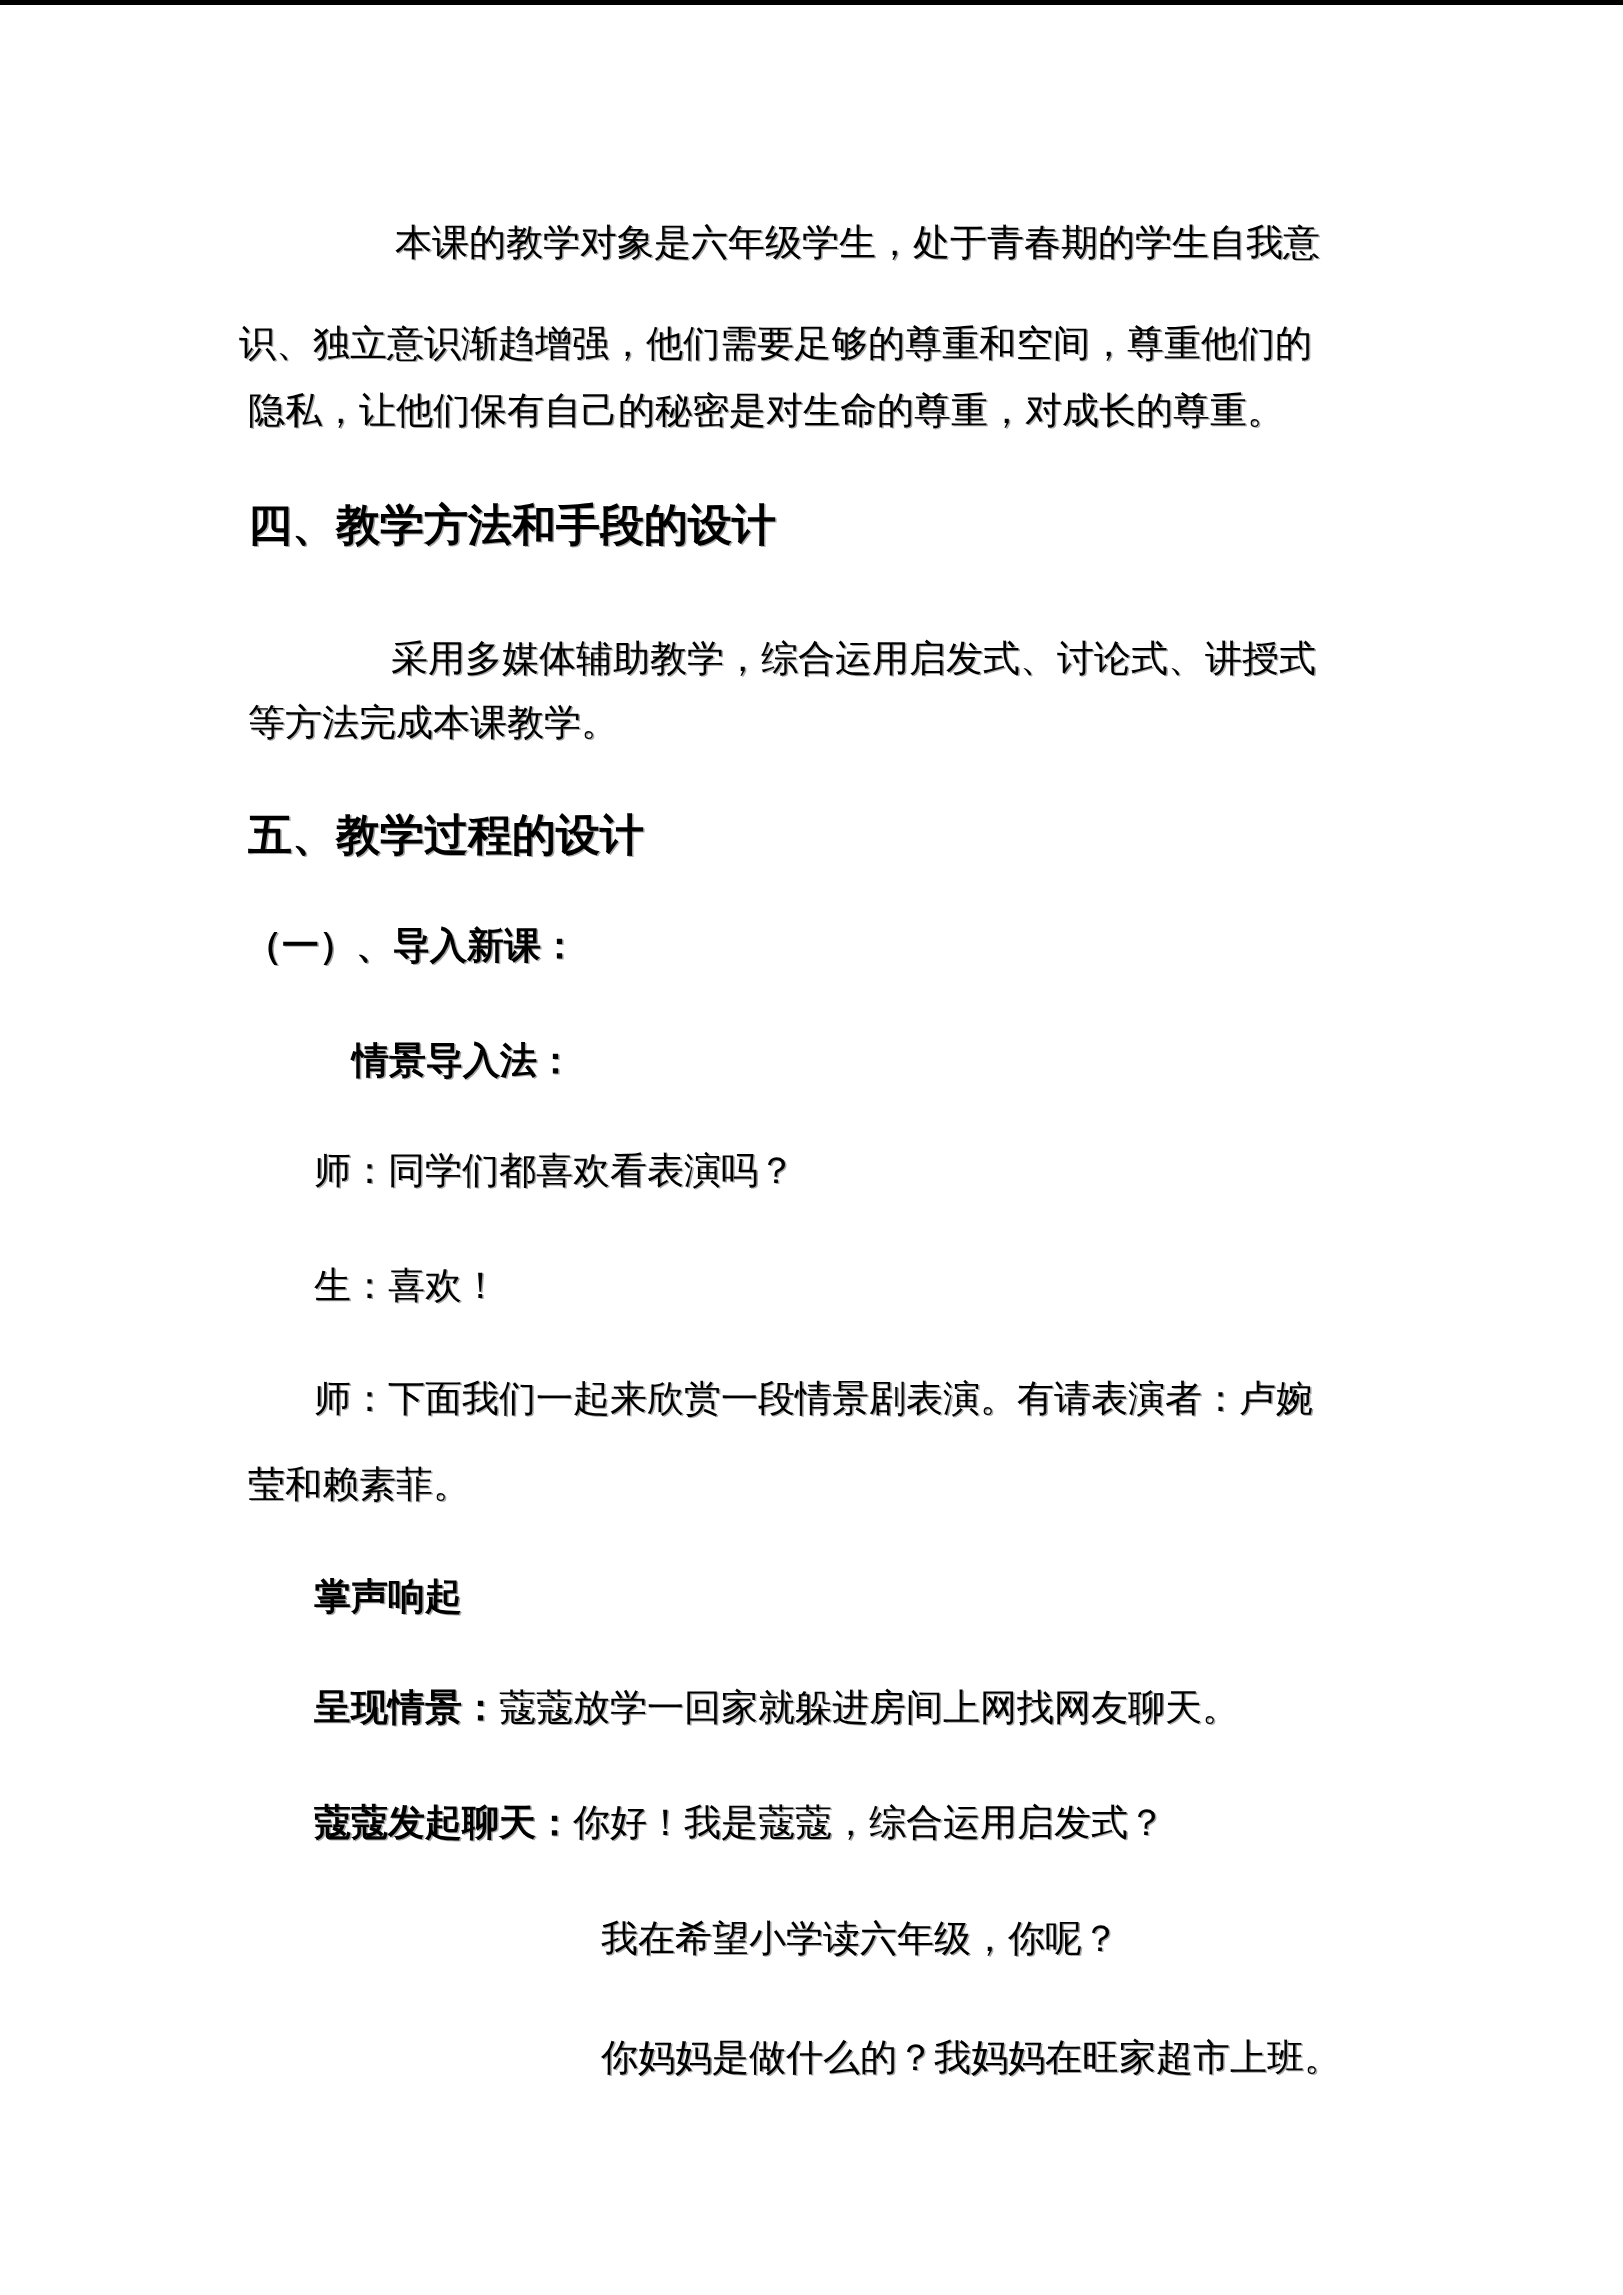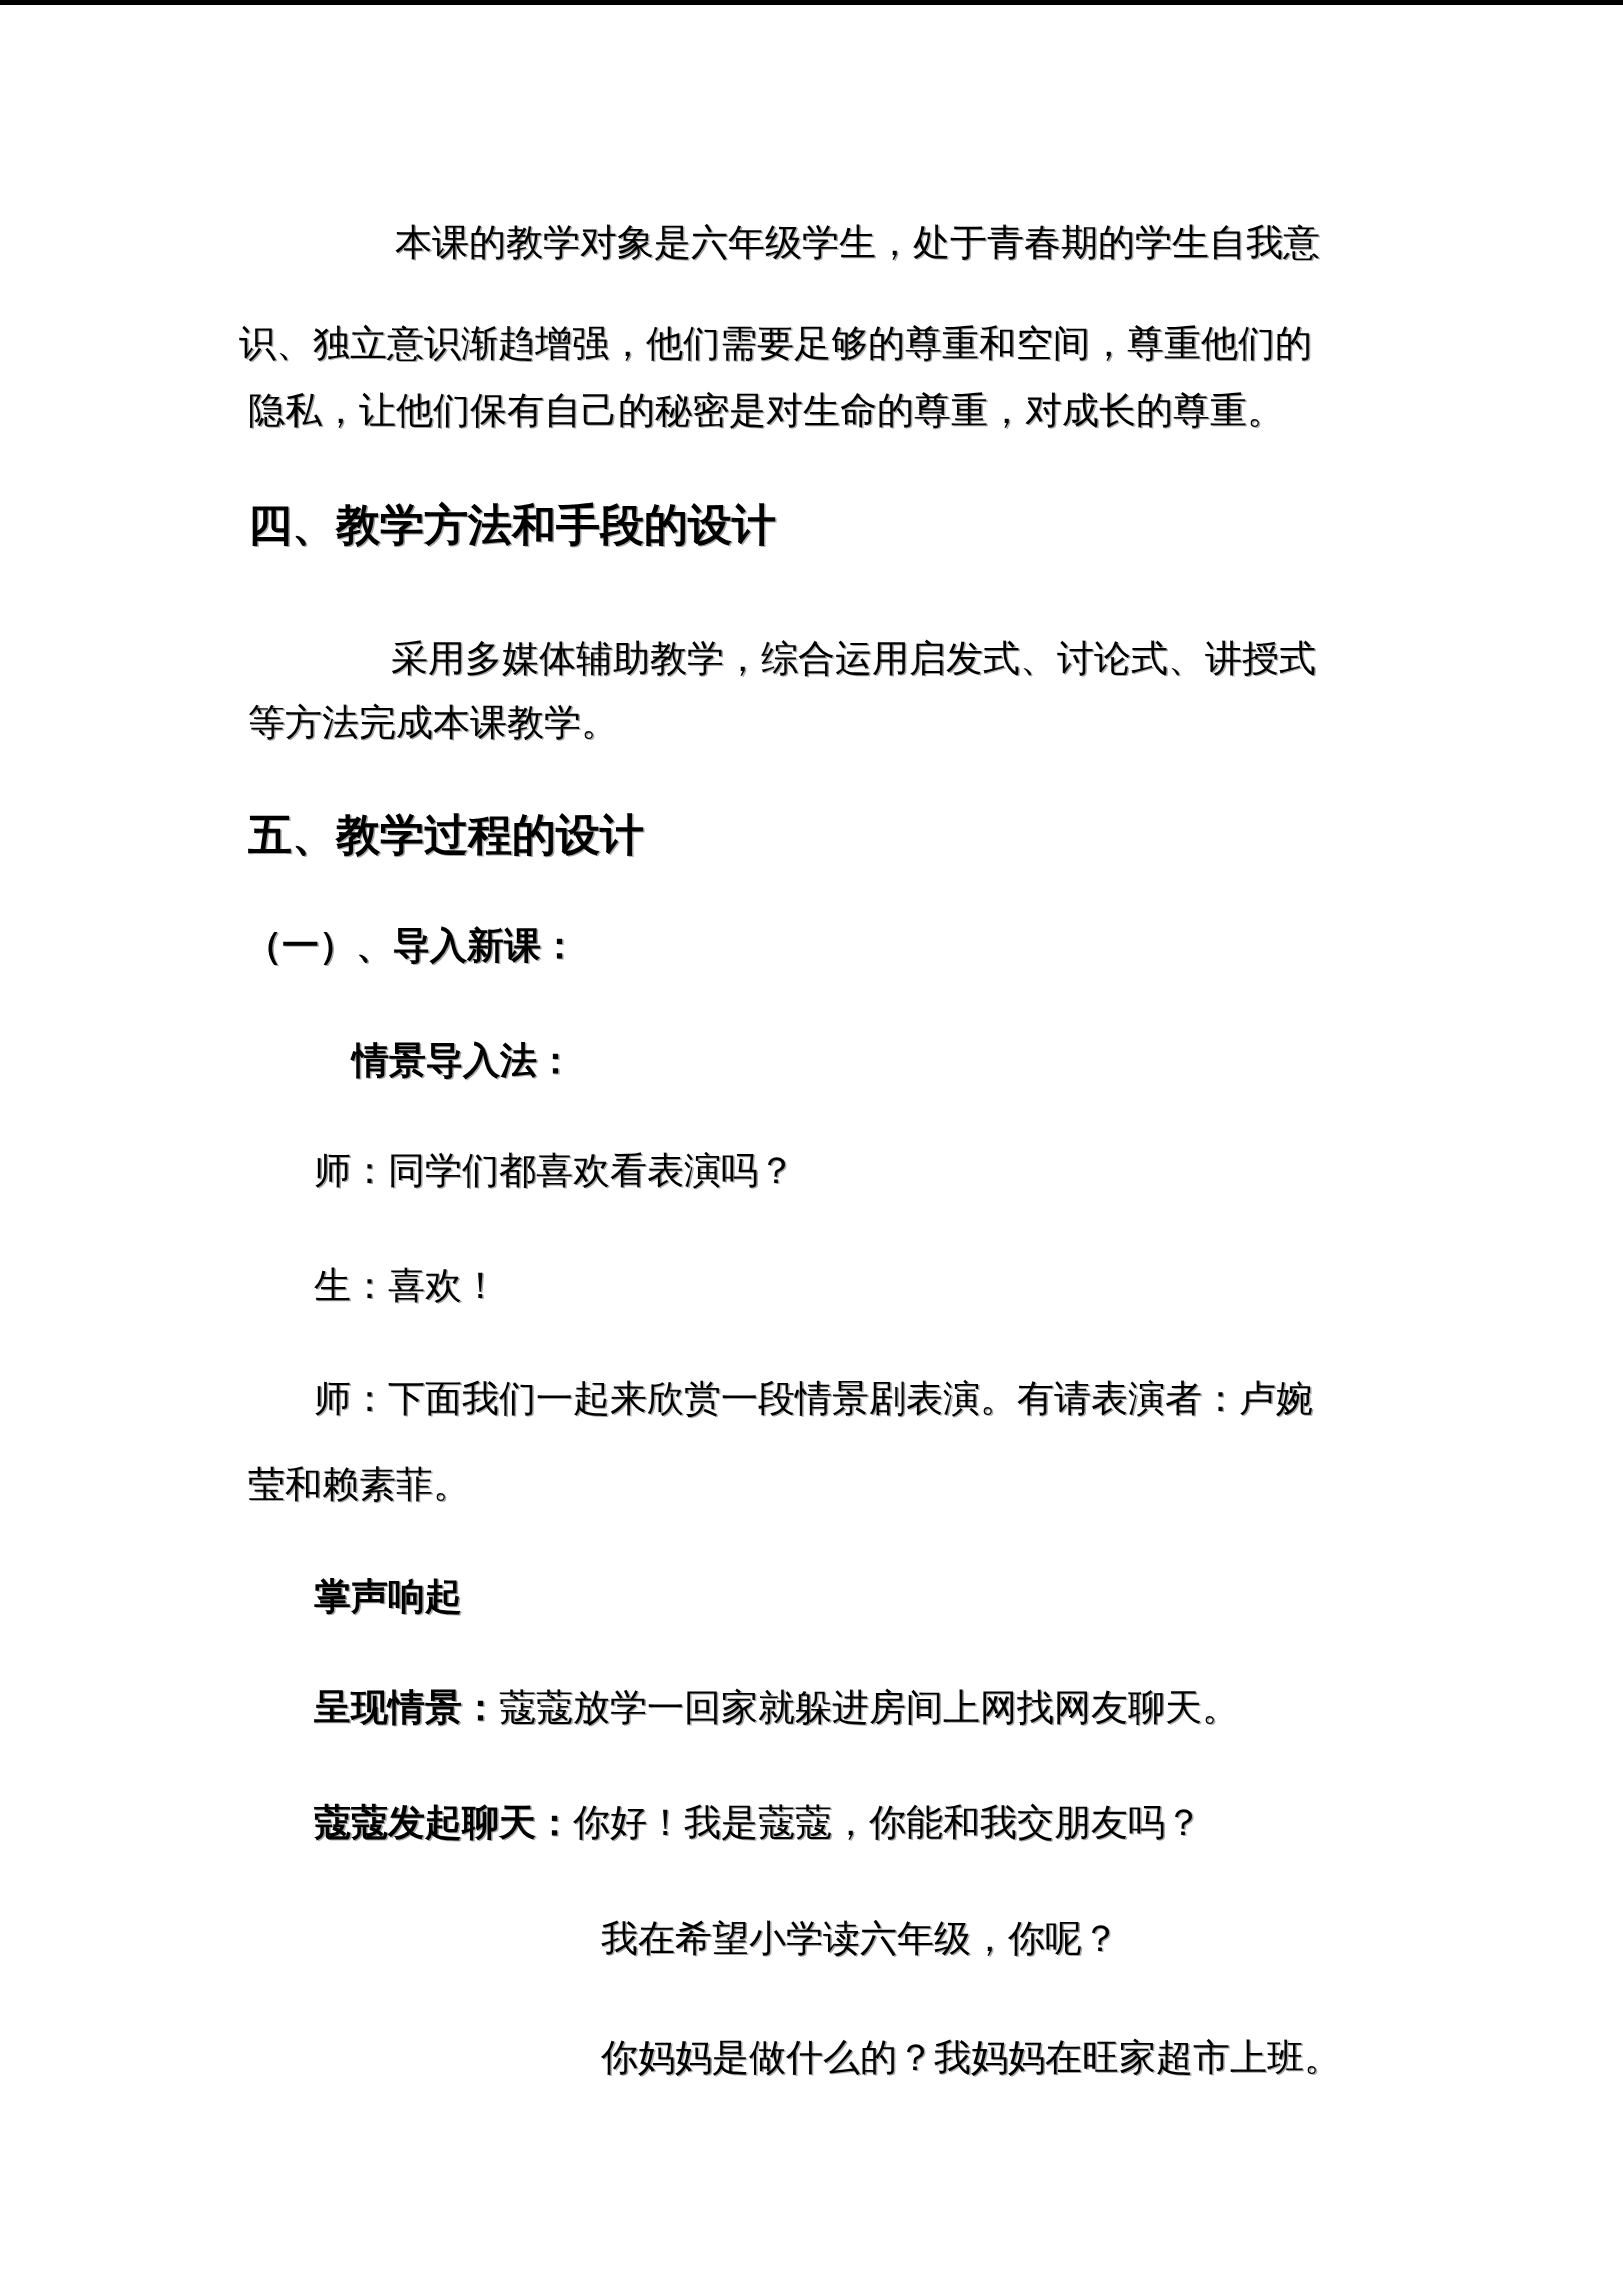--- a/index.html
+++ b/index.html
@@ -70,21 +70,21 @@
 
   <div class="line body-text" style="top:1464px; left:248px;">莹和赖素菲。</div>
 
   <div class="line bold-text" style="top:1576px; left:314px;">掌声响起</div>
 
   <div class="line body-text" style="top:1687px; left:314px;">
     <span class="label-bold">呈现情景：</span><span>蔻蔻放学一回家就躲进房间上网找网友聊天。</span>
   </div>
 
   <div class="line body-text" style="top:1802px; left:314px;">
-    <span class="label-bold">蔻蔻发起聊天：</span><span>你好！我是蔻蔻，你能和我交朋友吗？</span>
+    <span class="label-bold">蔻蔻发起聊天：</span><span>你好！我是蔻蔻，综合运用启发式？</span>
   </div>
 
   <div class="line body-text" style="top:1918px; left:601px;">我在希望小学读六年级，你呢？</div>
 
   <div class="line body-text" style="top:2037px; left:601px;">你妈妈是做什么的？我妈妈在旺家超市上班。</div>
 
 </div>
 
 
 </body></html>

